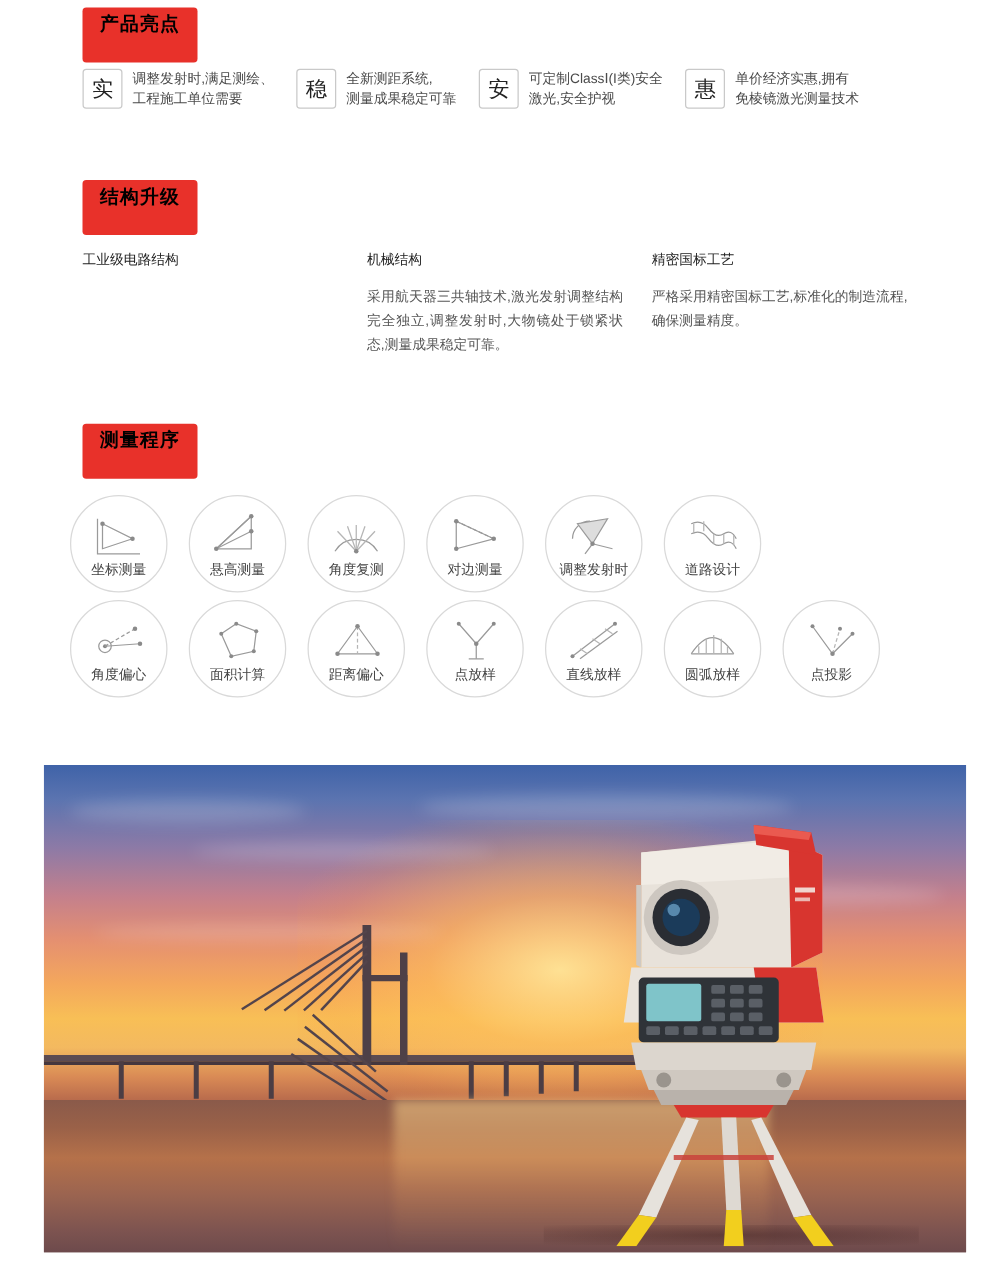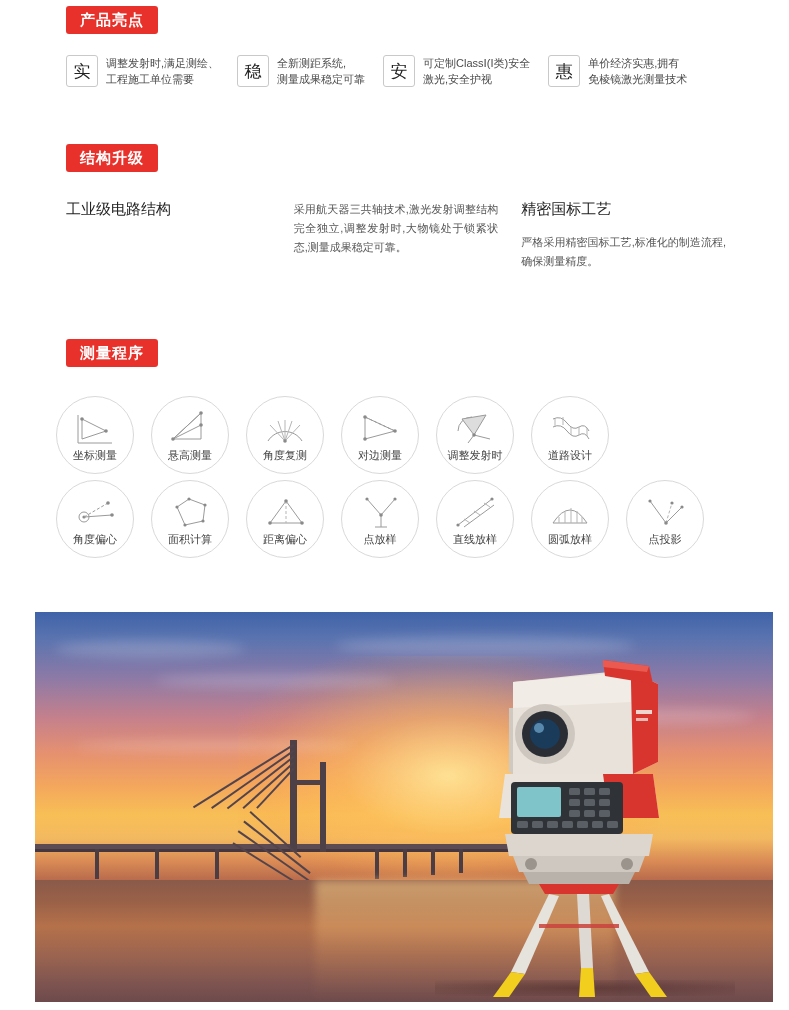--- a/index.html
+++ b/index.html
@@ -18,25 +18,25 @@
   .page {
     width: 789px;
     height: 1010px;
     position: relative;
     background: #fff;
   }
   
   .badge {
     display: inline-block;
     background: #e8312a;
-    color: #ffffff;
+    color: #000000;
     font-size: 15px;
     font-weight: bold;
     letter-spacing: 1px;
-    padding: 6px 14px 7px 14px;
+    padding: 6px 14px 23px 14px;
     border-radius: 3px;
     line-height: 1;
     text-align: center;
   }
   .sec-title {
     position: absolute;
     left: 66px;
   }
   
   .highlights {
@@ -80,21 +80,21 @@
     top: 200px;
     width: 660px;
     display: flex;
   }
   .struct-col {
     width: 210px;
     margin-right: 23px;
   }
   .struct-col:last-child { margin-right: 0; }
   .struct-h {
-    font-size: 15px;
+    font-size: 11px;
     color: #222;
     margin-bottom: 14px;
     font-weight: normal;
   }
   .struct-p {
     font-size: 11px;
     line-height: 19px;
     color: #555;
     text-align: justify;
   }
@@ -298,20 +298,21 @@
 
   <div class="sec-title" style="top:144px;">
     <span class="badge">结构升级</span>
   </div>
 
   <div class="struct">
     <div class="struct-col">
       <div class="struct-h">工业级电路结构</div>
     </div>
     <div class="struct-col">
+      <div class="struct-h">机械结构</div>
       <div class="struct-p">采用航天器三共轴技术,激光发射调整结构完全独立,调整发射时,大物镜处于锁紧状态,测量成果稳定可靠。</div>
     </div>
     <div class="struct-col">
       <div class="struct-h">精密国标工艺</div>
       <div class="struct-p">严格采用精密国标工艺,标准化的制造流程,确保测量精度。</div>
     </div>
   </div>
 
   <div class="sec-title" style="top:339px;">
     <span class="badge">测量程序</span>

